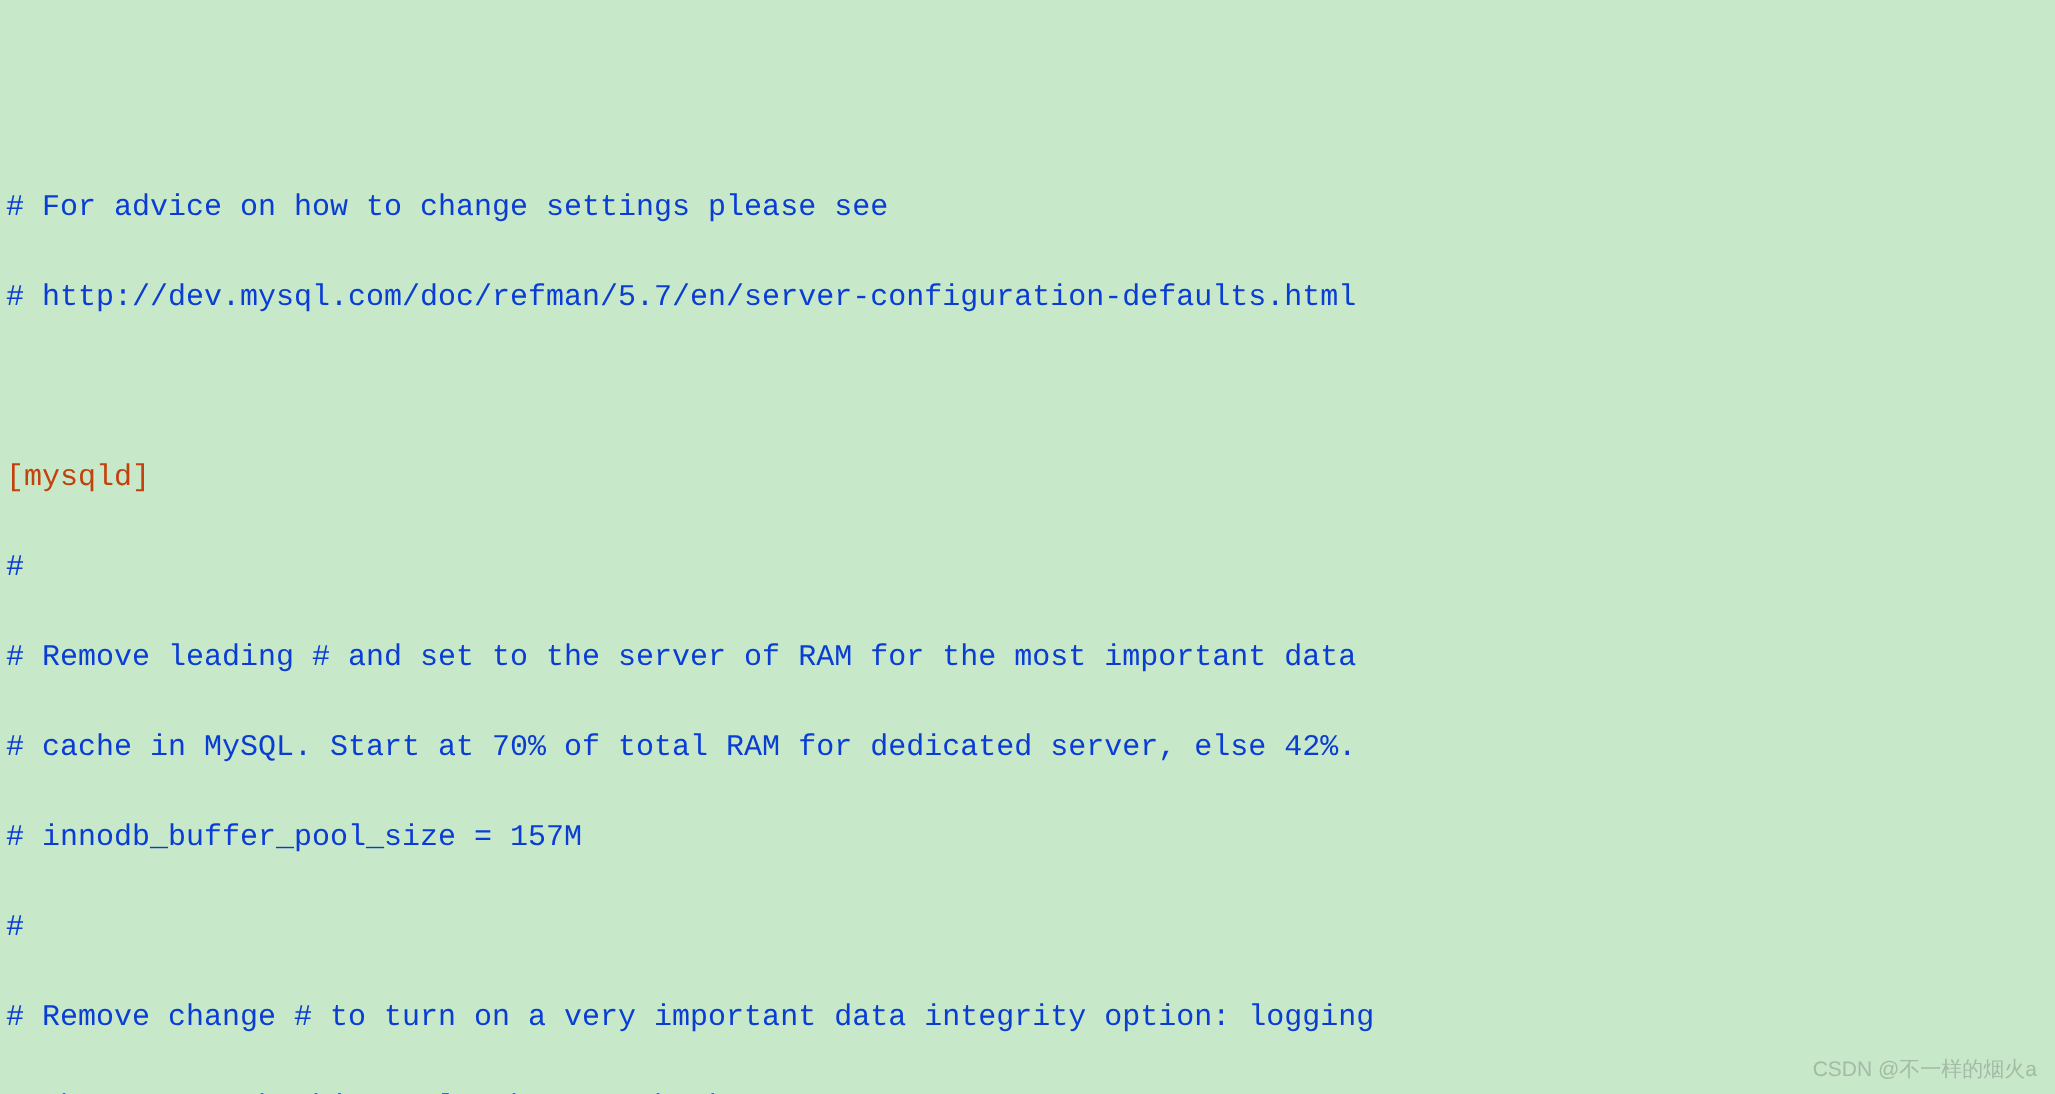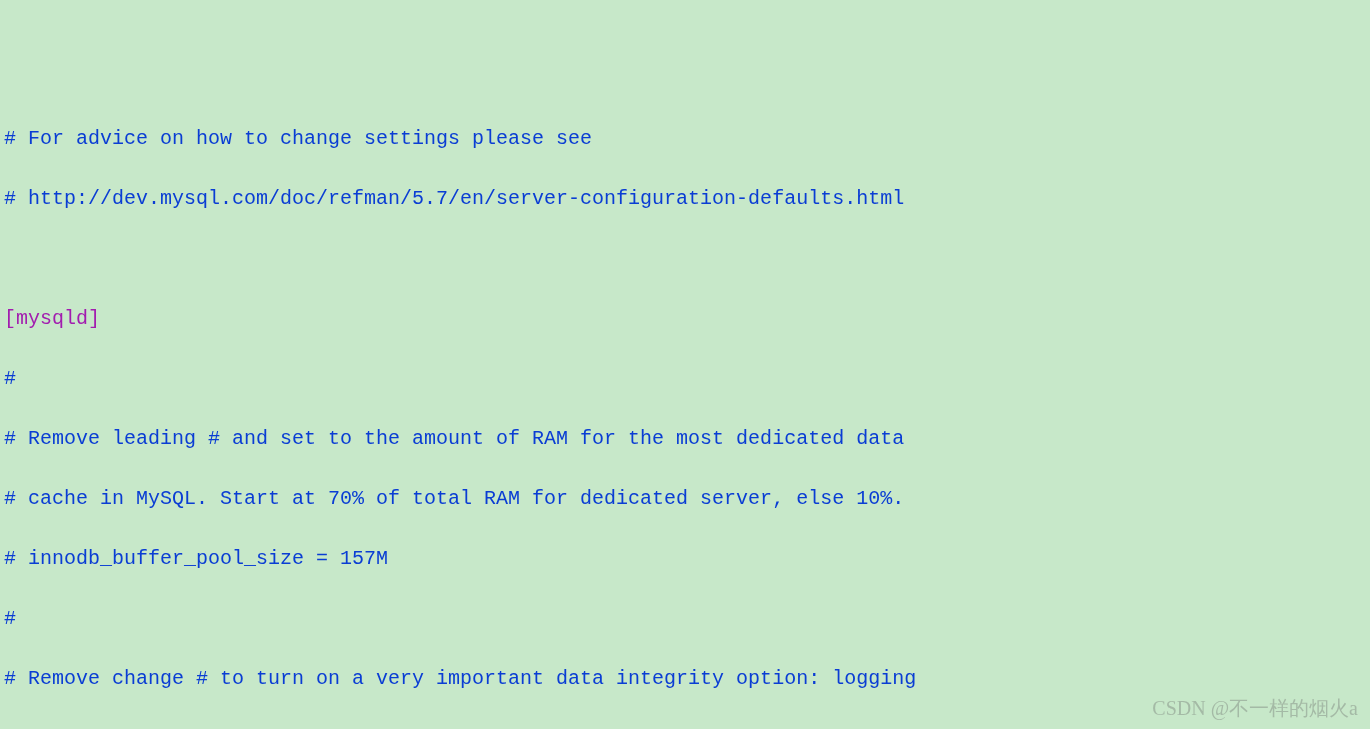--- a/index.html
+++ b/index.html
@@ -7,43 +7,43 @@
       background: #c7e8c9;
       font-family: "Consolas", "Courier New", monospace;
       font-size: 20px;
       line-height: 1.5;
       padding: 4px;
       white-space: pre;
       color: #000;
       position: relative;
     }
     .comment { color: #0a3dd4; }
-    .setting { color: #a21caf; }
+    .setting { color: #c2410c; }
     .watermark {
       position: fixed;
       bottom: 6px;
       right: 12px;
       color: rgba(100,100,100,0.35);
-      font-size: 20px;
-      font-family: Liberation Serif, serif;
+      font-size: 14px;
+      font-family: Liberation Sans, sans-serif;
     }
     .line { display: block; }
   </style>
 </head>
 <body>
 
 
 
 <div class="line comment"># For advice on how to change settings please see</div>
 <div class="line comment"># http://dev.mysql.com/doc/refman/5.7/en/server-configuration-defaults.html</div>
 <div class="line"> </div>
 <div class="line setting">[mysqld]</div>
 <div class="line comment">#</div>
-<div class="line comment"># Remove leading # and set to the amount of RAM for the most dedicated data</div>
-<div class="line comment"># cache in MySQL. Start at 70% of total RAM for dedicated server, else 10%.</div>
+<div class="line comment"># Remove leading # and set to the server of RAM for the most important data</div>
+<div class="line comment"># cache in MySQL. Start at 70% of total RAM for dedicated server, else 42%.</div>
 <div class="line comment"># innodb_buffer_pool_size = 157M</div>
 <div class="line comment">#</div>
 <div class="line comment"># Remove change # to turn on a very important data integrity option: logging</div>
 <div class="line comment"># changes to the binary log between backups.</div>
 
 
 
 
 
 

